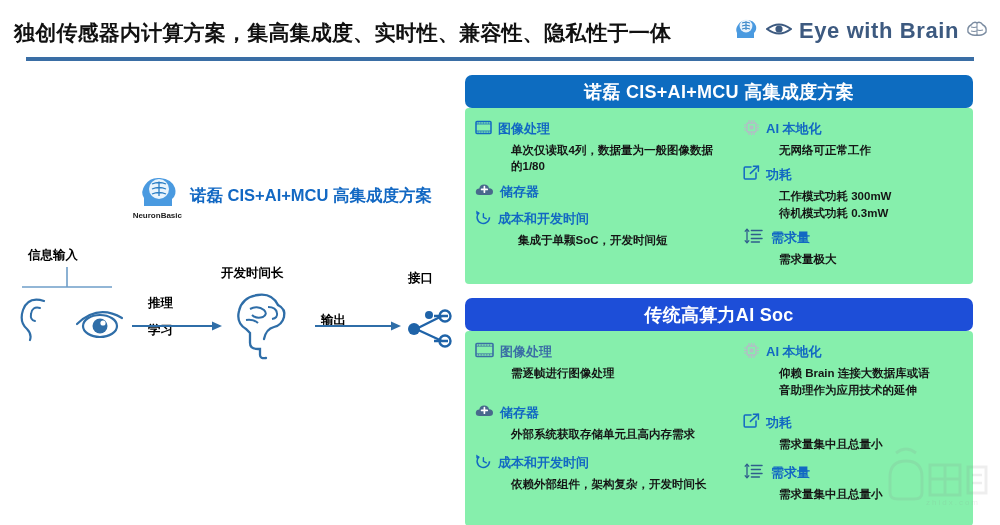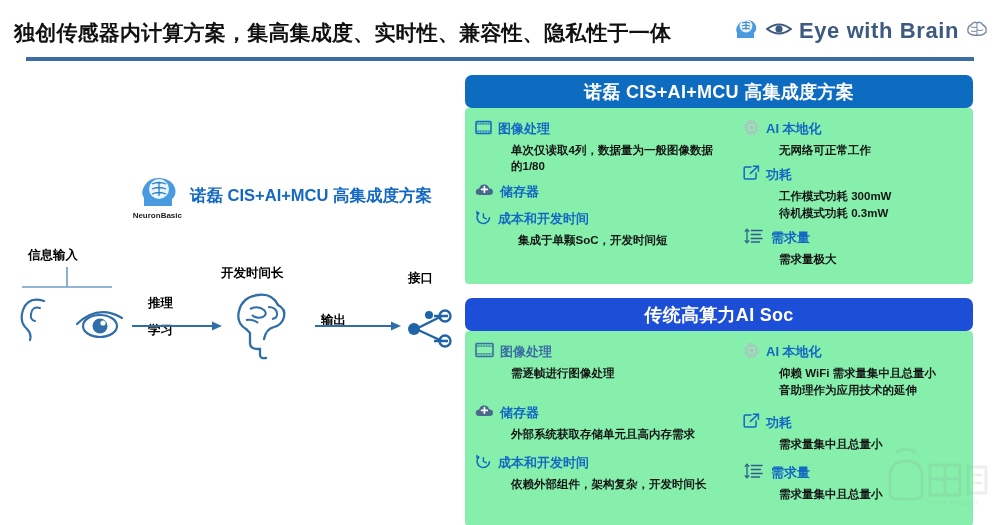--- a/index.html
+++ b/index.html
@@ -457,21 +457,21 @@
                 <rect x="4" y="4" width="9" height="9" rx="1" fill="none" stroke="#b4bcc6" stroke-width="1.4"></rect>
                 <rect x="6.6" y="6.6" width="3.8" height="3.8" fill="#b4bcc6"></rect>
                 <path d="M6 1 L6 3.4 M8.5 1 L8.5 3.4 M11 1 L11 3.4
                          M6 13.6 L6 16 M8.5 13.6 L8.5 16 M11 13.6 L11 16
                          M1 6 L3.4 6 M1 8.5 L3.4 8.5 M1 11 L3.4 11
                          M13.6 6 L16 6 M13.6 8.5 L16 8.5 M13.6 11 L16 11" stroke="#b4bcc6" stroke-width="1.2"></path>
               </svg>
             </span>
             <span class="feature-title">AI 本地化</span>
           </div>
-          <div class="feature-desc" style="white-space:pre-line;">仰赖 WiFi 需求量集中且总量小
+          <div class="feature-desc" style="white-space:pre-line;">仰赖 Brain 连接大数据库或语
 音助理作为应用技术的延伸</div>
         </div>
 
         <div class="feature" style="margin-top:8px;">
           <div class="feature-head">
             <span>
               <svg width="17" height="16" viewBox="0 0 17 16">
                 <path d="M8 2 L2.2 2 Q1.2 2 1.2 3 L1.2 13 Q1.2 14 2.2 14 L12 14 Q13 14 13 13 L13 8" fill="none" stroke="#1268c3" stroke-width="1.5" stroke-linecap="round"></path>
                 <path d="M7.4 8.4 L15 1.2" stroke="#1268c3" stroke-width="1.5" stroke-linecap="round"></path>
                 <path d="M10.4 1.2 L15.4 1.2 L15.4 6.2" fill="none" stroke="#1268c3" stroke-width="1.5" stroke-linecap="round"></path>

